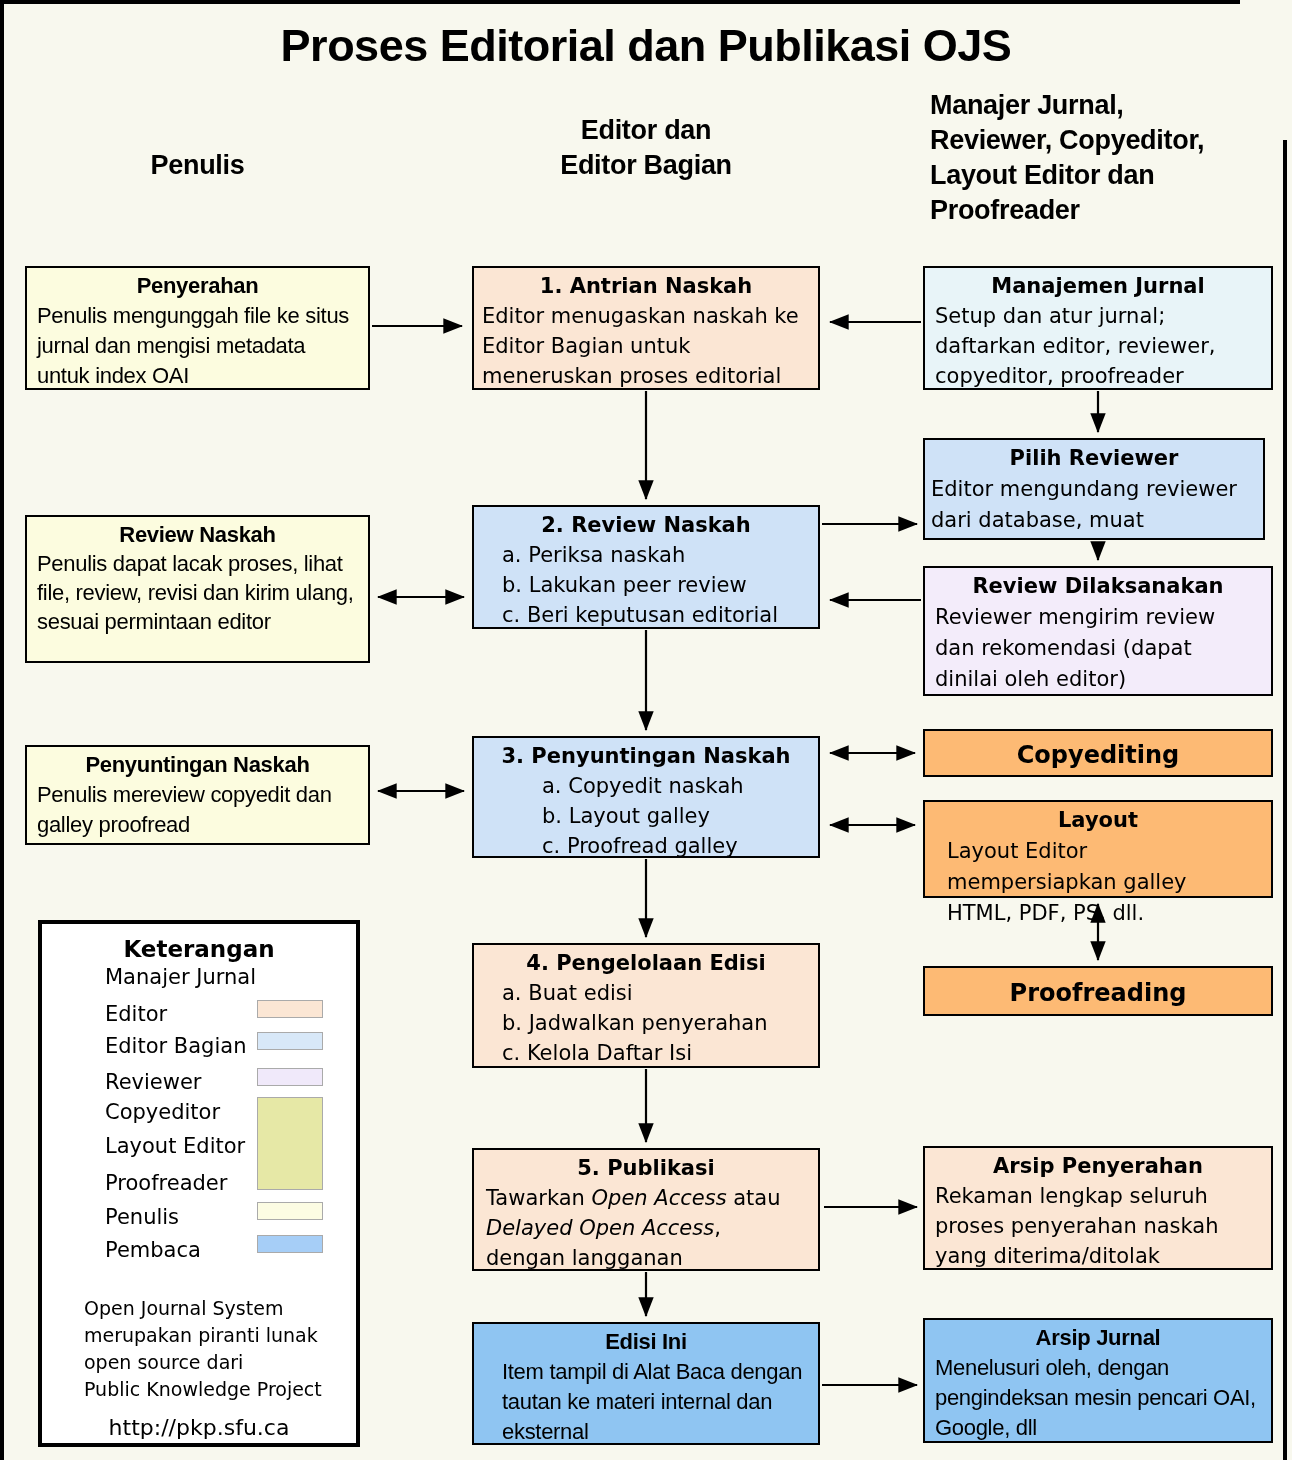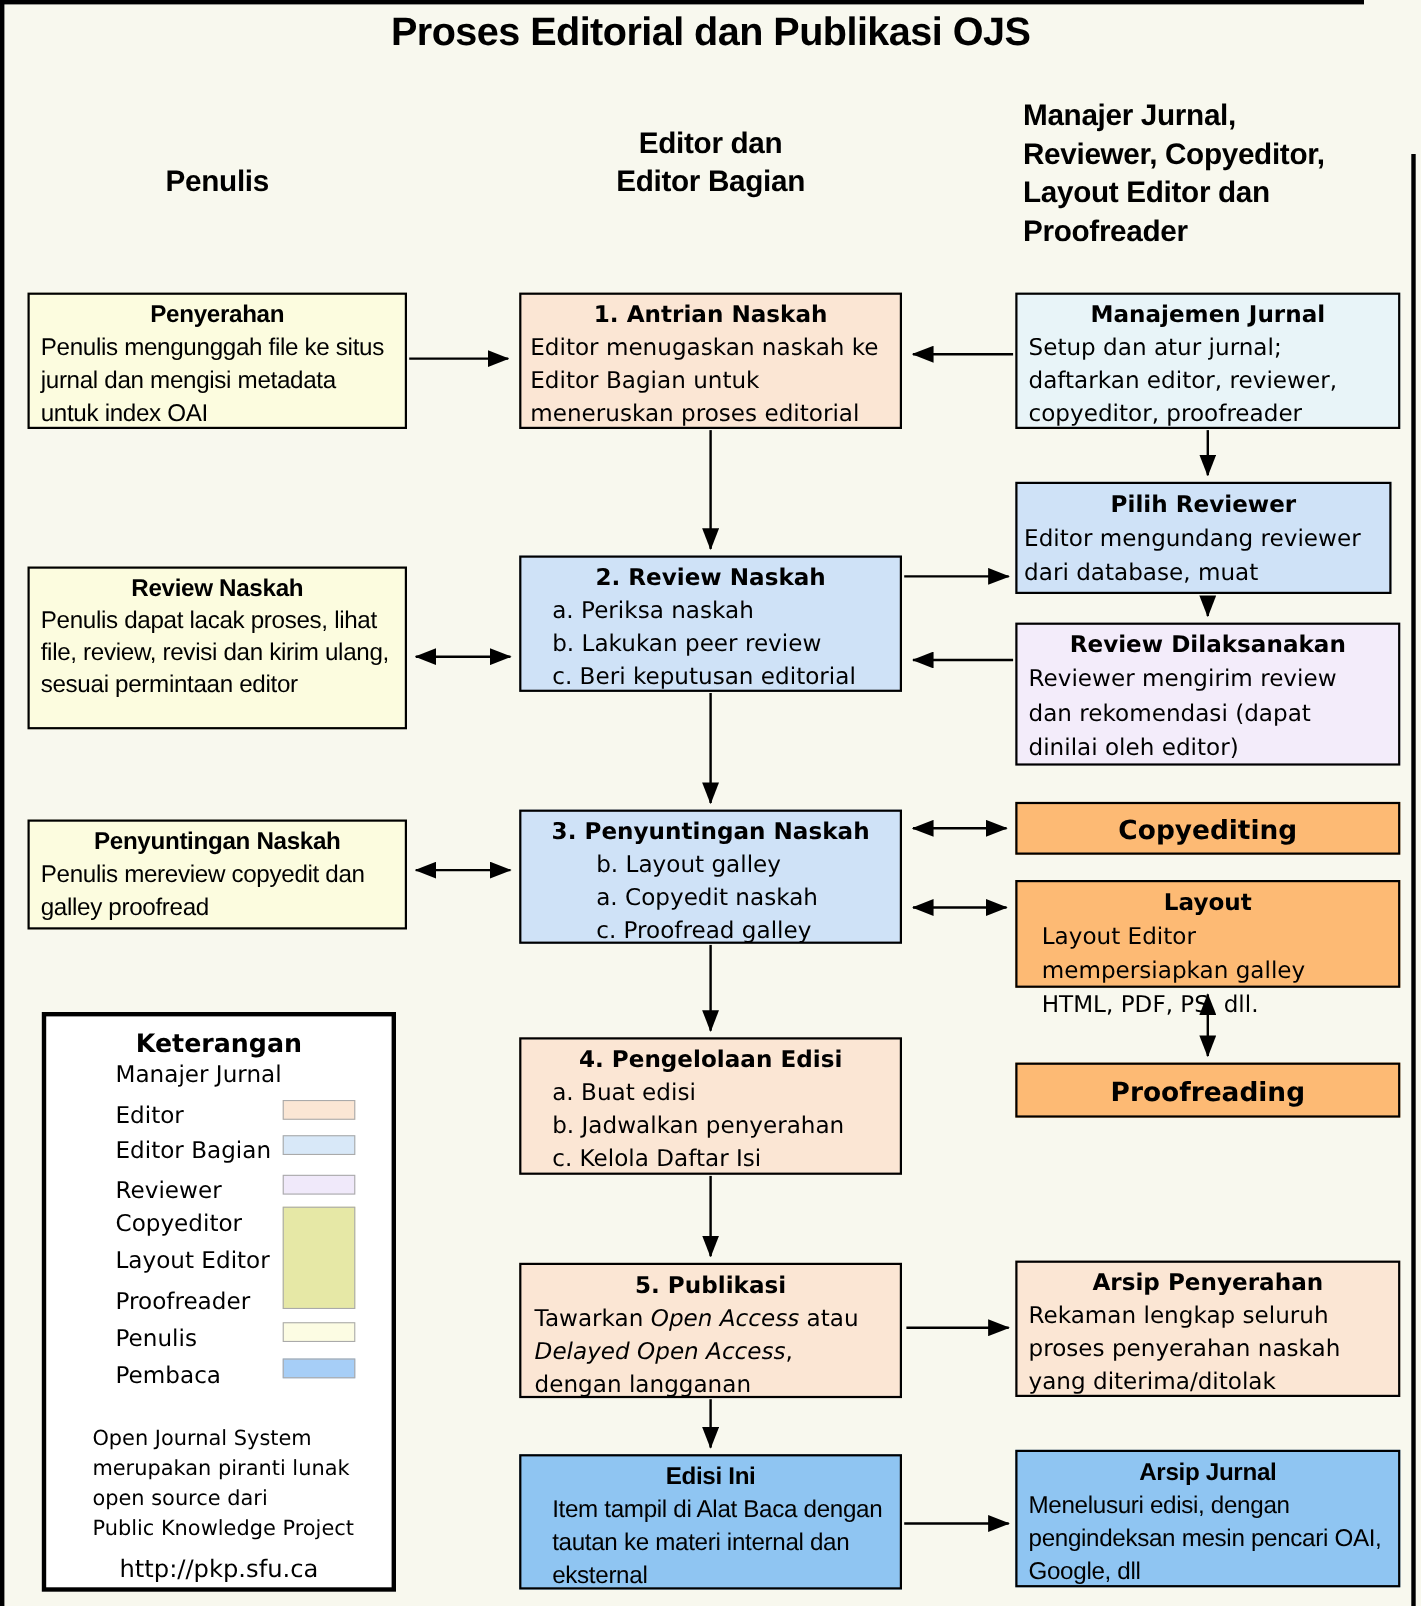--- a/index.html
+++ b/index.html
@@ -1,20 +1,20 @@
 <!DOCTYPE html>
 <html><head>
 <meta charset="utf-8">
 <style>
   html,body{margin:0;padding:0;}
   body{width:1292px;height:1460px;position:relative;background:#f8f8ee;
        font-family:"DejaVu Sans",sans-serif;color:#000;overflow:hidden;}
   .frame{position:absolute;background:#000;}
-  .page-title{position:absolute;top:8px;left:0;width:1292px;text-align:center;
-      font-family:"Liberation Sans",sans-serif;font-weight:bold;font-size:36px;letter-spacing:-0.5px;}
+  .page-title{position:absolute;top:20px;left:0;width:1292px;text-align:center;
+      font-family:"Liberation Sans",sans-serif;font-weight:bold;font-size:45px;letter-spacing:-0.5px;}
   .col-head{position:absolute;font-family:"Liberation Sans",sans-serif;font-weight:bold;
       font-size:27px;line-height:35px;letter-spacing:-0.3px;}
   .box{position:absolute;border:2px solid #000;box-sizing:border-box;
       font-size:21px;line-height:30px;padding-top:3px;}
   .cond{font-family:"Liberation Sans",sans-serif;font-size:22px;letter-spacing:-0.3px;}
   .bt{font-weight:bold;text-align:center;}
   .bb{padding:0 10px;}
   .items div{padding-left:28px;}
   .c-yellow{background:#fcfcdf;}
   .c-peach{background:#fbe6d4;}
@@ -126,22 +126,22 @@
 </div>
 
 <div class="box c-yellow cond" style="left:25px;top:745px;width:345px;height:100px;">
   <div class="bt">Penyuntingan Naskah</div>
   <div class="bb">Penulis mereview copyedit dan galley proofread</div>
 </div>
 
 <div class="box c-blue" style="left:472px;top:736px;width:348px;height:122px;">
   <div class="bt">3. Penyuntingan Naskah</div>
   <div class="items" style="padding-left:40px;">
+    <div>a. Copyedit naskah</div>
     <div>b. Layout galley</div>
-    <div>a. Copyedit naskah</div>
     <div>c. Proofread galley</div>
   </div>
 </div>
 
 <div class="box c-olive center-one" style="left:923px;top:729px;width:350px;height:48px;">
   <span>Copyediting</span>
 </div>
 
 <div class="box c-olive" style="left:923px;top:800px;width:350px;height:98px;line-height:31px;">
   <div class="bt">Layout</div>
@@ -171,21 +171,21 @@
   <div class="bb">Rekaman lengkap seluruh proses penyerahan naskah yang diterima/ditolak</div>
 </div>
 
 <div class="box c-mblue cond" style="left:472px;top:1322px;width:348px;height:123px;">
   <div class="bt">Edisi Ini</div>
   <div class="bb" style="padding:0 10px 0 28px;">Item tampil di Alat Baca dengan tautan ke materi internal dan eksternal</div>
 </div>
 
 <div class="box c-mblue cond" style="left:923px;top:1318px;width:350px;height:125px;">
   <div class="bt">Arsip Jurnal</div>
-  <div class="bb">Menelusuri edisi, dengan pengindeksan mesin pencari OAI, Google, dll</div>
+  <div class="bb">Menelusuri oleh, dengan pengindeksan mesin pencari OAI, Google, dll</div>
 </div>
 
 <div class="legend">
   <div class="lt">Keterangan</div>
   <div class="ll" style="top:41px;">Manajer Jurnal</div>
   <div class="ll" style="top:78px;">Editor</div>
   <div class="ll" style="top:110px;">Editor Bagian</div>
   <div class="ll" style="top:146px;">Reviewer</div>
   <div class="ll" style="top:176px;">Copyeditor</div>
   <div class="ll" style="top:210px;">Layout Editor</div>

